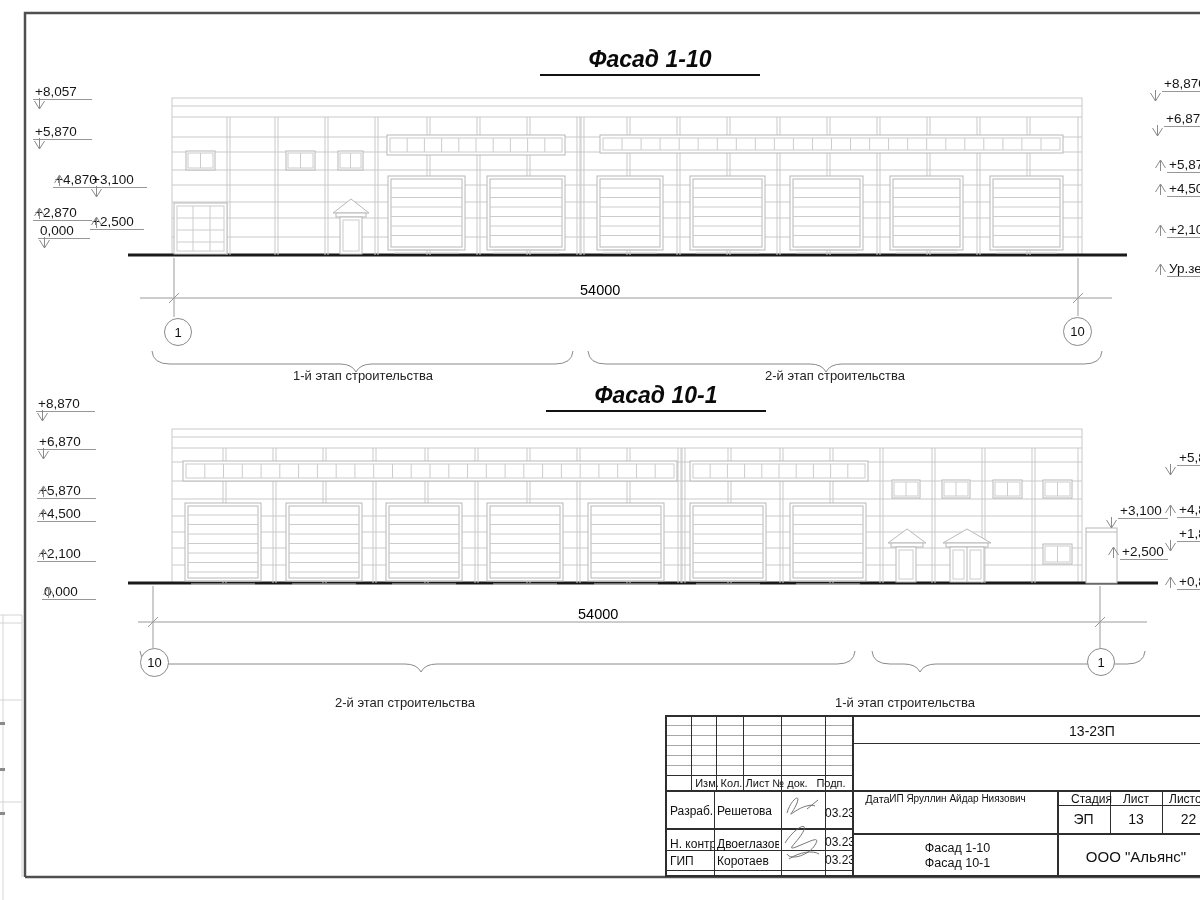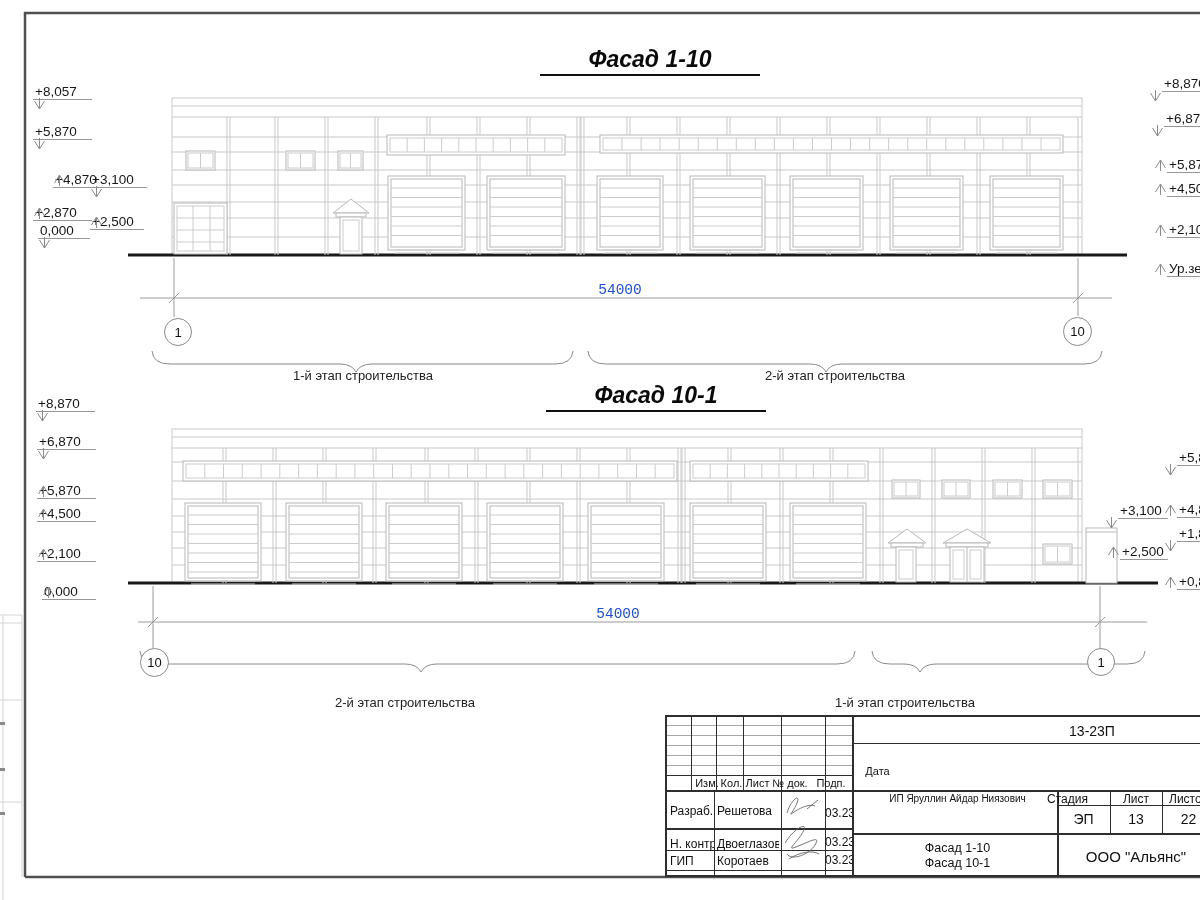--- a/index.html
+++ b/index.html
@@ -2,21 +2,21 @@
 <html><head>
 <meta charset="utf-8">
 <style>
   html,body{margin:0;padding:0;background:#fff;}
   .page{position:relative;width:1200px;height:900px;overflow:hidden;background:#fff;
         font-family:"Liberation Sans",sans-serif;color:#111;}
   svg{position:absolute;left:0;top:0;}
   .txt{position:absolute;white-space:nowrap;}
   .title{font-style:italic;font-weight:bold;font-size:23px;text-align:center;
          border-bottom:2px solid #111;padding-bottom:1px;color:#0a0a0a;}
-  .dim{font-size:14.5px;text-align:center;color:#1d4ed8;font-family:Liberation Mono, monospace;}
+  .dim{font-size:14.5px;color:#000000;}
   .stage-label{font-size:13px;text-align:center;color:#222;}
   .layer{position:absolute;left:0;top:0;width:0;height:0;}
   .elev{position:absolute;height:15px;border-bottom:1px solid #979797;
         font-size:13.5px;color:#161616;white-space:nowrap;padding:0 2px;line-height:15px;}
   .elev svg{position:absolute;width:13px;height:13px;}
   .elev.right svg{right:-6px;}
   .elev.left svg{left:-13px;}
   .elev.down svg{top:14px;}
   .elev.up svg{top:1px;}
   .bub{position:absolute;width:26px;height:26px;border:1px solid #8a8a8a;border-radius:50%;
@@ -356,21 +356,21 @@
     <div class="hl thick" style="left:185px;top:116px;width:361px;"></div>
     <div class="vl vthick" style="left:390px;top:73px;height:85px;"></div>
     <div class="vl" style="left:443px;top:73px;height:43px;"></div>
     <div class="vl" style="left:495px;top:73px;height:43px;"></div>
 
     <div class="t c hdr" style="left:0;top:60px;width:24px;">Изм.</div>
     <div class="t c hdr" style="left:24px;top:60px;width:25px;">Кол.</div>
     <div class="t c hdr" style="left:49px;top:60px;width:27px;">Лист</div>
     <div class="t c hdr" style="left:76px;top:60px;width:38px;">№ док.</div>
     <div class="t c hdr" style="left:114px;top:60px;width:44px;">Подп.</div>
-    <div class="t c hdr" style="left:158px;top:48px;width:49px;">Дата</div>
+    <div class="t c hdr" style="left:158px;top:76px;width:49px;">Дата</div>
 
     <div class="t cell" style="left:3px;top:87px;width:44px;">Разраб.</div>
     <div class="t cell" style="left:50px;top:87px;width:62px;">Решетова</div>
     <div class="t c cell" style="left:158px;top:89px;width:27px;">03.23</div>
     <div class="t cell" style="left:3px;top:120px;width:44px;">Н. контр.</div>
     <div class="t cell" style="left:50px;top:120px;width:62px;">Двоеглазов</div>
     <div class="t c cell" style="left:158px;top:118px;width:27px;">03.23</div>
     <div class="t cell" style="left:3px;top:137px;width:44px;">ГИП</div>
     <div class="t cell" style="left:50px;top:137px;width:62px;">Коротаев</div>
     <div class="t c cell" style="left:158px;top:136px;width:27px;">03.23</div>
@@ -379,21 +379,21 @@
       <g fill="none" stroke="#666" stroke-width="0.9">
         <path d="M10 22 C14 8 24 2 20 12 C16 22 10 26 17 21 C26 15 34 13 38 15 M30 18 L41 9"></path>
         <path d="M8 52 C18 36 32 30 26 41 C20 52 8 60 19 56 C34 50 44 44 38 54 C32 64 14 70 10 63 M12 68 C22 61 36 59 42 63"></path>
       </g>
     </svg>
 
     <div class="t c" style="left:260px;top:6px;width:330px;font-size:14px;">13-23П</div>
     <div class="t c" style="left:200px;top:30px;width:330px;font-size:11.5px;line-height:14.5px;white-space:normal;">
     </div>
     <div class="t c" style="left:188px;top:76px;width:205px;font-size:10px;">ИП Яруллин Айдар Ниязович</div>
-    <div class="t c cell" style="left:374px;top:75px;width:53px;">Стадия</div>
+    <div class="t c cell" style="left:390px;top:75px;width:53px;padding-left:8px;">Стадия</div>
     <div class="t c cell" style="left:443px;top:75px;width:52px;">Лист</div>
     <div class="t c cell" style="left:495px;top:75px;width:53px;">Листов</div>
     <div class="t c" style="left:390px;top:94px;width:53px;font-size:14px;">ЭП</div>
     <div class="t c" style="left:443px;top:94px;width:52px;font-size:14px;">13</div>
     <div class="t c" style="left:495px;top:94px;width:53px;font-size:14px;">22</div>
     <div class="t c" style="left:188px;top:124px;width:205px;font-size:12.5px;line-height:15px;white-space:normal;">
       <div>Фасад 1-10</div>
       <div>Фасад 10-1</div>
     </div>
     <div class="t c" style="left:390px;top:131px;width:158px;font-size:15px;">ООО "Альянс"</div>

